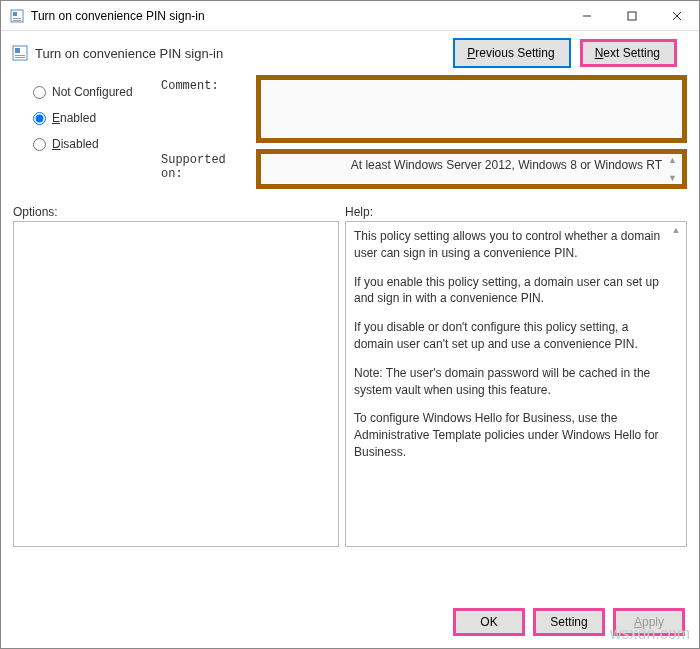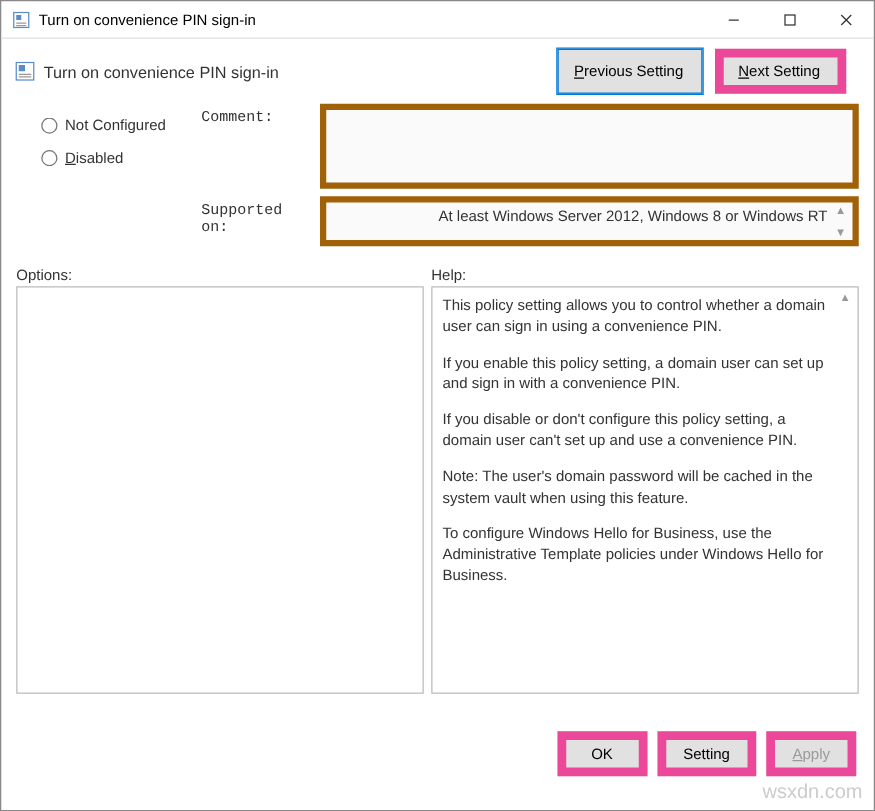--- a/index.html
+++ b/index.html
@@ -7,21 +7,21 @@
     .window { width: 700px; height: 649px; border: 1px solid #888; display: flex; flex-direction: column; background:#fff;}
     .titlebar { height: 30px; display: flex; align-items: center; padding-left: 8px; border-bottom: 1px solid #e0e0e0; }
     .titlebar-icon { width: 16px; height: 16px; margin-right: 6px; display:inline-flex; align-items:center; justify-content:center;}
     .titlebar-title { flex: 1; color:#000;}
     .win-btns { display: flex; height:100%; }
     .win-btn { width: 45px; height: 100%; display: flex; align-items: center; justify-content: center; color:#333;}
     .header-row { display: flex; align-items: center; padding: 8px 12px 4px 10px; }
     .header-icon { width: 18px; height: 18px; margin-right: 6px; display:inline-flex; align-items:center; justify-content:center;}
     .header-title { flex: 1; font-size: 13px; color:#333;}
     .header-buttons { display: flex; gap: 10px; padding-right:10px;}
-    .btn { border: 7px solid #ec4899; background: #e1e1e1; padding: 4px 14px; font-size:12px; color:#000;}
+    .btn { border: 3px solid #ec4899; background: #e1e1e1; padding: 4px 14px; font-size:12px; color:#000;}
     .btn-focused { border: 1px solid #0078d7; outline: 1px solid #0078d7; }
     .nav-btn { min-width: 95px; text-align:center;padding-left:12px; }
     .content1 { display: flex; padding: 4px 12px 8px 32px; gap: 8px; }
     .radio-col { width: 120px; padding-top: 4px; }
     .radio-item { display: flex; align-items: center; height: 26px; }
     .radio-item input { margin:0 6px 0 0; }
     .fields-col { flex: 1; display: flex; flex-direction: column; }
     .field-row { display: flex; align-items: flex-start; margin-bottom: 6px; }
     .field-label { width: 95px; padding-right: 8px; padding-top:4px; color:#333;font-family:Liberation Mono, monospace;}
     .field-box { flex: 1; border: 5px solid #a16207; background: #fafafa; height: 68px; position:relative; padding:4px 20px 4px 6px;text-align:right; }
@@ -31,21 +31,21 @@
     .spin.down { bottom:1px;}
     .labels-row { display:flex; padding: 2px 12px 2px 12px; }
     .labels-row .lbl { color:#333; }
     .labels-row .left { width: 332px; }
     .panes { display:flex; padding: 0 12px; gap: 6px; flex:1; min-height:0;}
     .pane { border:1px solid #bbb; background:#fff; }
     .pane.options { width: 326px; height: 326px; }
     .pane.help { flex:1; height:326px; position:relative; padding:6px 22px 6px 8px; line-height:1.4; color:#333;}
     .help-scroll-up { position:absolute; top:2px; right:2px; width:16px; text-align:center; color:#999; font-size:9px;}
     .para { margin-bottom: 12px; }
-    .footer { display:flex; justify-content:flex-end; gap:8px; padding: 8px 14px 27px; }
+    .footer { display:flex; justify-content:flex-end; gap:8px; padding: 8px 14px 12px; }
     .footer .btn { min-width:72px; }
     .btn.disabled { color:#9a9a9a; }
     .watermark { position:fixed; bottom:6px; right:10px; color:#ccc; font-size:16px;}
     .u { text-decoration: underline; }
   </style>
 </head>
 <body>
 <div class="window">
 
   <div class="titlebar">
@@ -94,20 +94,24 @@
     </div>
   </div>
 
   <div class="content1">
     <div class="radio-col">
       <label class="radio-item">
         <input type="radio" name="state" style="">
         <span>Not Configured</span>
       </label>
       <label class="radio-item">
+        <input type="radio" name="state" checked="" style="">
+        <span style="font-weight:normal;"><span class="u">E</span><span>nabled</span></span>
+      </label>
+      <label class="radio-item">
         <input type="radio" name="state" style="">
         <span><span class="u">D</span><span>isabled</span></span>
       </label>
     </div>
     <div class="fields-col">
       <div class="field-row">
         <div class="field-label">Comment:</div>
         <div class="field-box"></div>
       </div>
       <div class="field-row">

